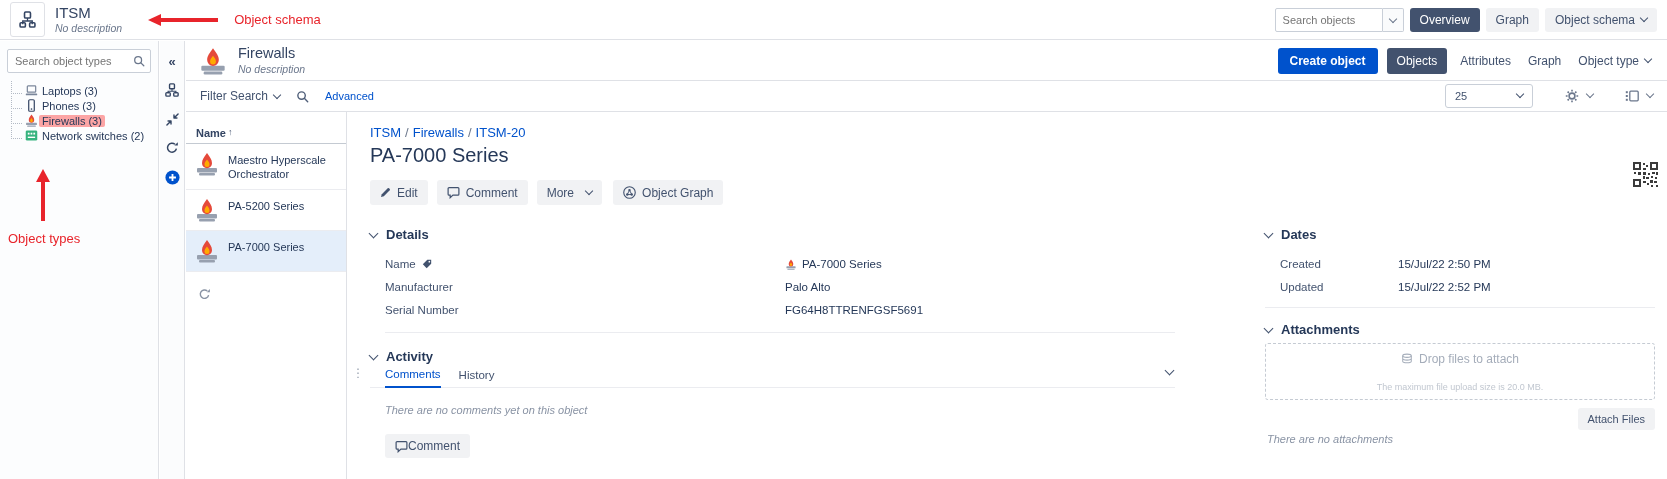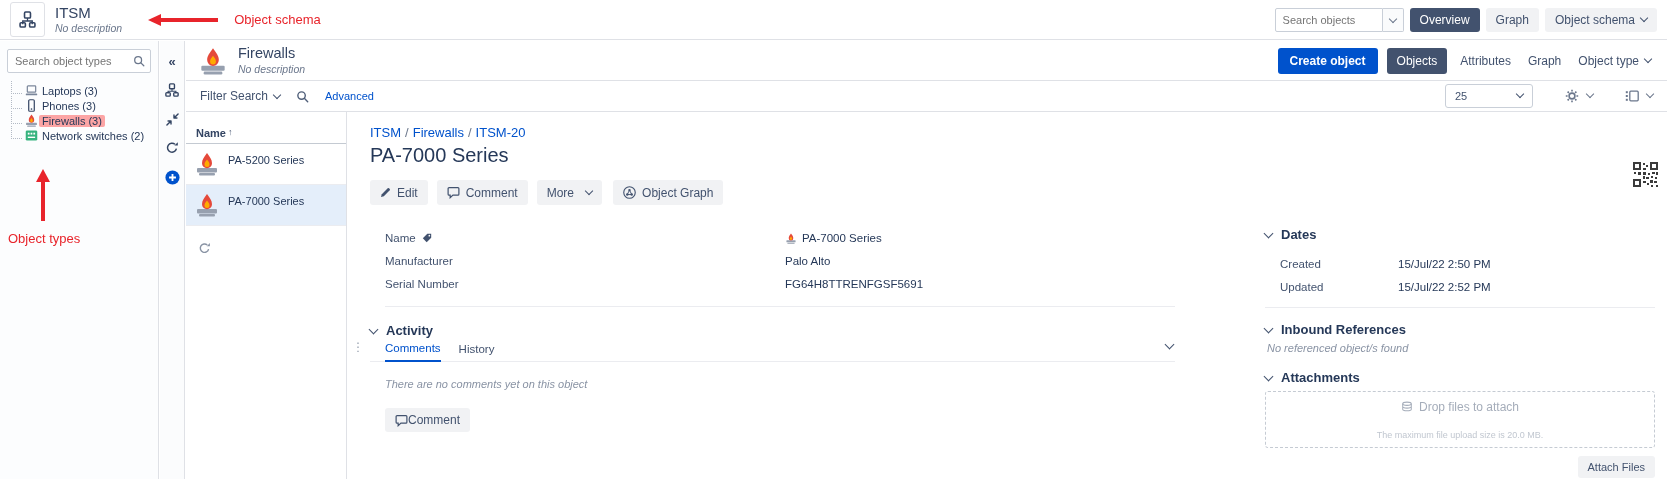--- a/index.html
+++ b/index.html
@@ -318,20 +318,29 @@
         </button>
       </div>
     </div>
 
     <div class="content">
 
       <div class="list-col">
         <div class="list-head">
           <span>Name</span>
           <span class="sort-arrow">↑</span>
+        </div>
+        <div class="lrow">
+          <svg class="fw" viewBox="0 0 24 24">
+              <rect x="2" y="16" width="20" height="4.4" rx="1" fill="#97a0af"></rect>
+              <rect x="4" y="21" width="16" height="2.6" rx="1" fill="#97a0af"></rect>
+              <path d="M12 1 C9.2 5 7 7.4 7 11.2 a5 5 0 0 0 10 0 C17 7.4 14.8 5 12 1 Z" fill="#e5493a"></path>
+              <path d="M12 7.5 c-1.6 2.1 -2.5 3.1 -2.5 5 a2.5 2.5 0 0 0 5 0 c0 -1.9 -0.9 -2.9 -2.5 -5 Z" fill="#ffab00"></path>
+            </svg>
+          <span class="lrow-label">Maestro Hyperscale Orchestrator</span>
         </div>
         <div class="lrow">
           <svg class="fw" viewBox="0 0 24 24">
               <rect x="2" y="16" width="20" height="4.4" rx="1" fill="#97a0af"></rect>
               <rect x="4" y="21" width="16" height="2.6" rx="1" fill="#97a0af"></rect>
               <path d="M12 1 C9.2 5 7 7.4 7 11.2 a5 5 0 0 0 10 0 C17 7.4 14.8 5 12 1 Z" fill="#e5493a"></path>
               <path d="M12 7.5 c-1.6 2.1 -2.5 3.1 -2.5 5 a2.5 2.5 0 0 0 5 0 c0 -1.9 -0.9 -2.9 -2.5 -5 Z" fill="#ffab00"></path>
             </svg>
           <span class="lrow-label">PA-5200 Series</span>
         </div>
@@ -414,20 +423,24 @@
               <rect x="18" y="19" width="3" height="3"></rect>
               <rect x="22" y="20" width="3" height="2"></rect>
               <rect x="19" y="24" width="2" height="2"></rect>
               <rect x="24" y="24" width="2" height="2"></rect>
           </g>
         </svg>
 
         <div class="cols">
 
           <div class="col-left">
+            <div class="sec-head">
+                <span class="schev"></span>
+                <span>Details</span>
+              </div>
 
             <div class="drow">
               <span class="dlabel">
                   <span>Name</span>
                 <svg width="10" height="10" viewBox="0 0 12 12">
                     <path d="M1 6.4 L6.4 1 H11 v4.6 L5.6 11 Z" fill="#42526e"></path>
                     <circle cx="8.8" cy="3.2" r="1" fill="#fff"></circle>
                   </svg>
               </span>
               <span class="dvalue obj-link">
@@ -489,27 +502,20 @@
                 <span class="rlabel">Created</span>
                 <span class="rvalue">15/Jul/22 2:50 PM</span>
               </div>
               <div class="rrow">
                 <span class="rlabel">Updated</span>
                 <span class="rvalue">15/Jul/22 2:52 PM</span>
               </div>
               <hr class="hdiv full" style="margin:8px 0 14px 0;">
             </div>
 
-            <div class="rsec">
-              <div class="sec-head" style="margin-bottom:7px;">
-                  <span class="schev"></span>
-                  <span>Inbound References</span>
-                </div>
-              <div class="empty-msg inb-empty">No referenced object/s found</div>
-            </div>
 
             <div class="rsec">
               <div class="sec-head" style="margin-bottom:8px;">
                   <span class="schev"></span>
                   <span>Attachments</span>
                 </div>
               <div class="dropzone">
                 <div class="drop-main">
                   <svg width="12" height="12" viewBox="0 0 14 14" fill="none" stroke="#a5adba" stroke-width="1.2">
                       <ellipse cx="7" cy="3.2" rx="5" ry="1.9"></ellipse>

